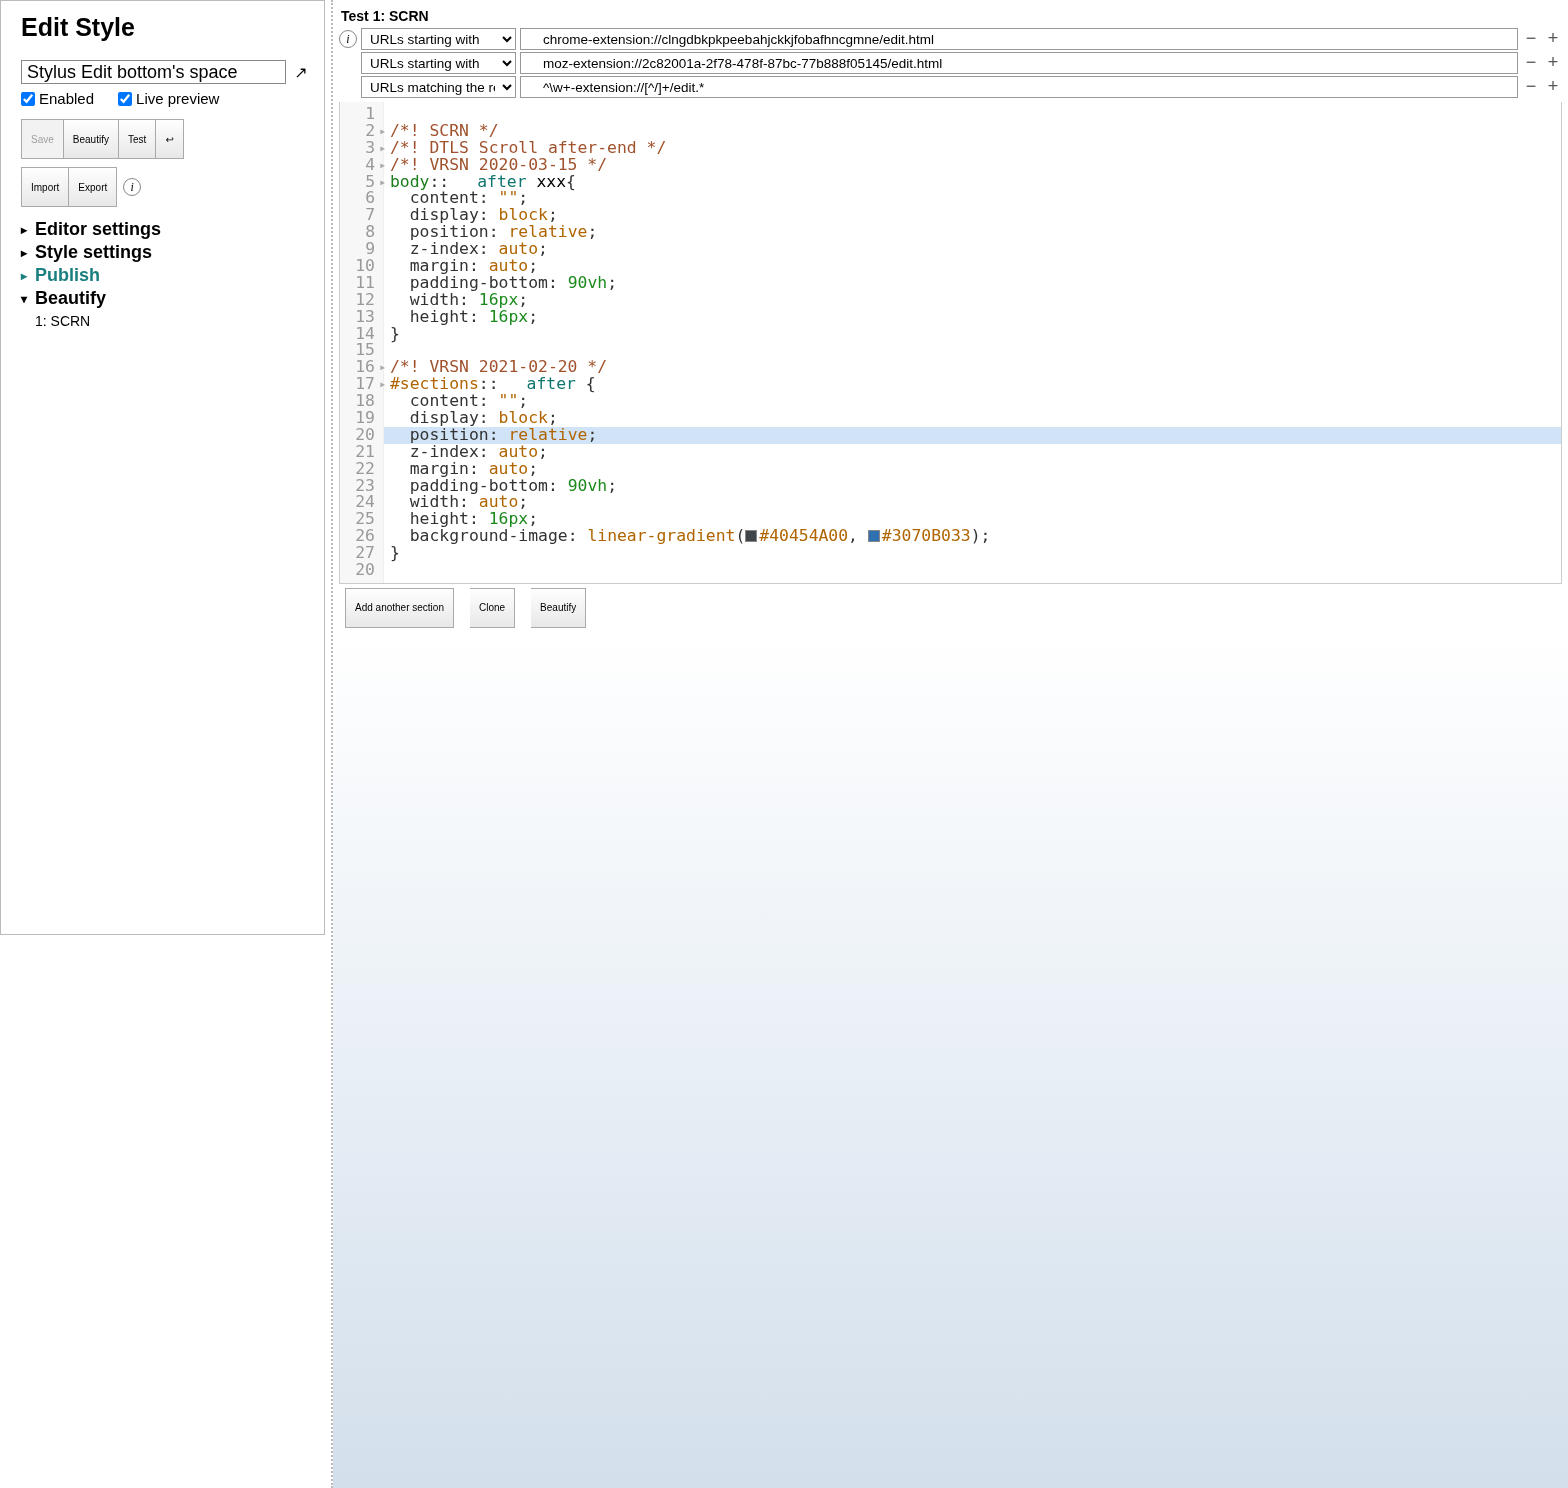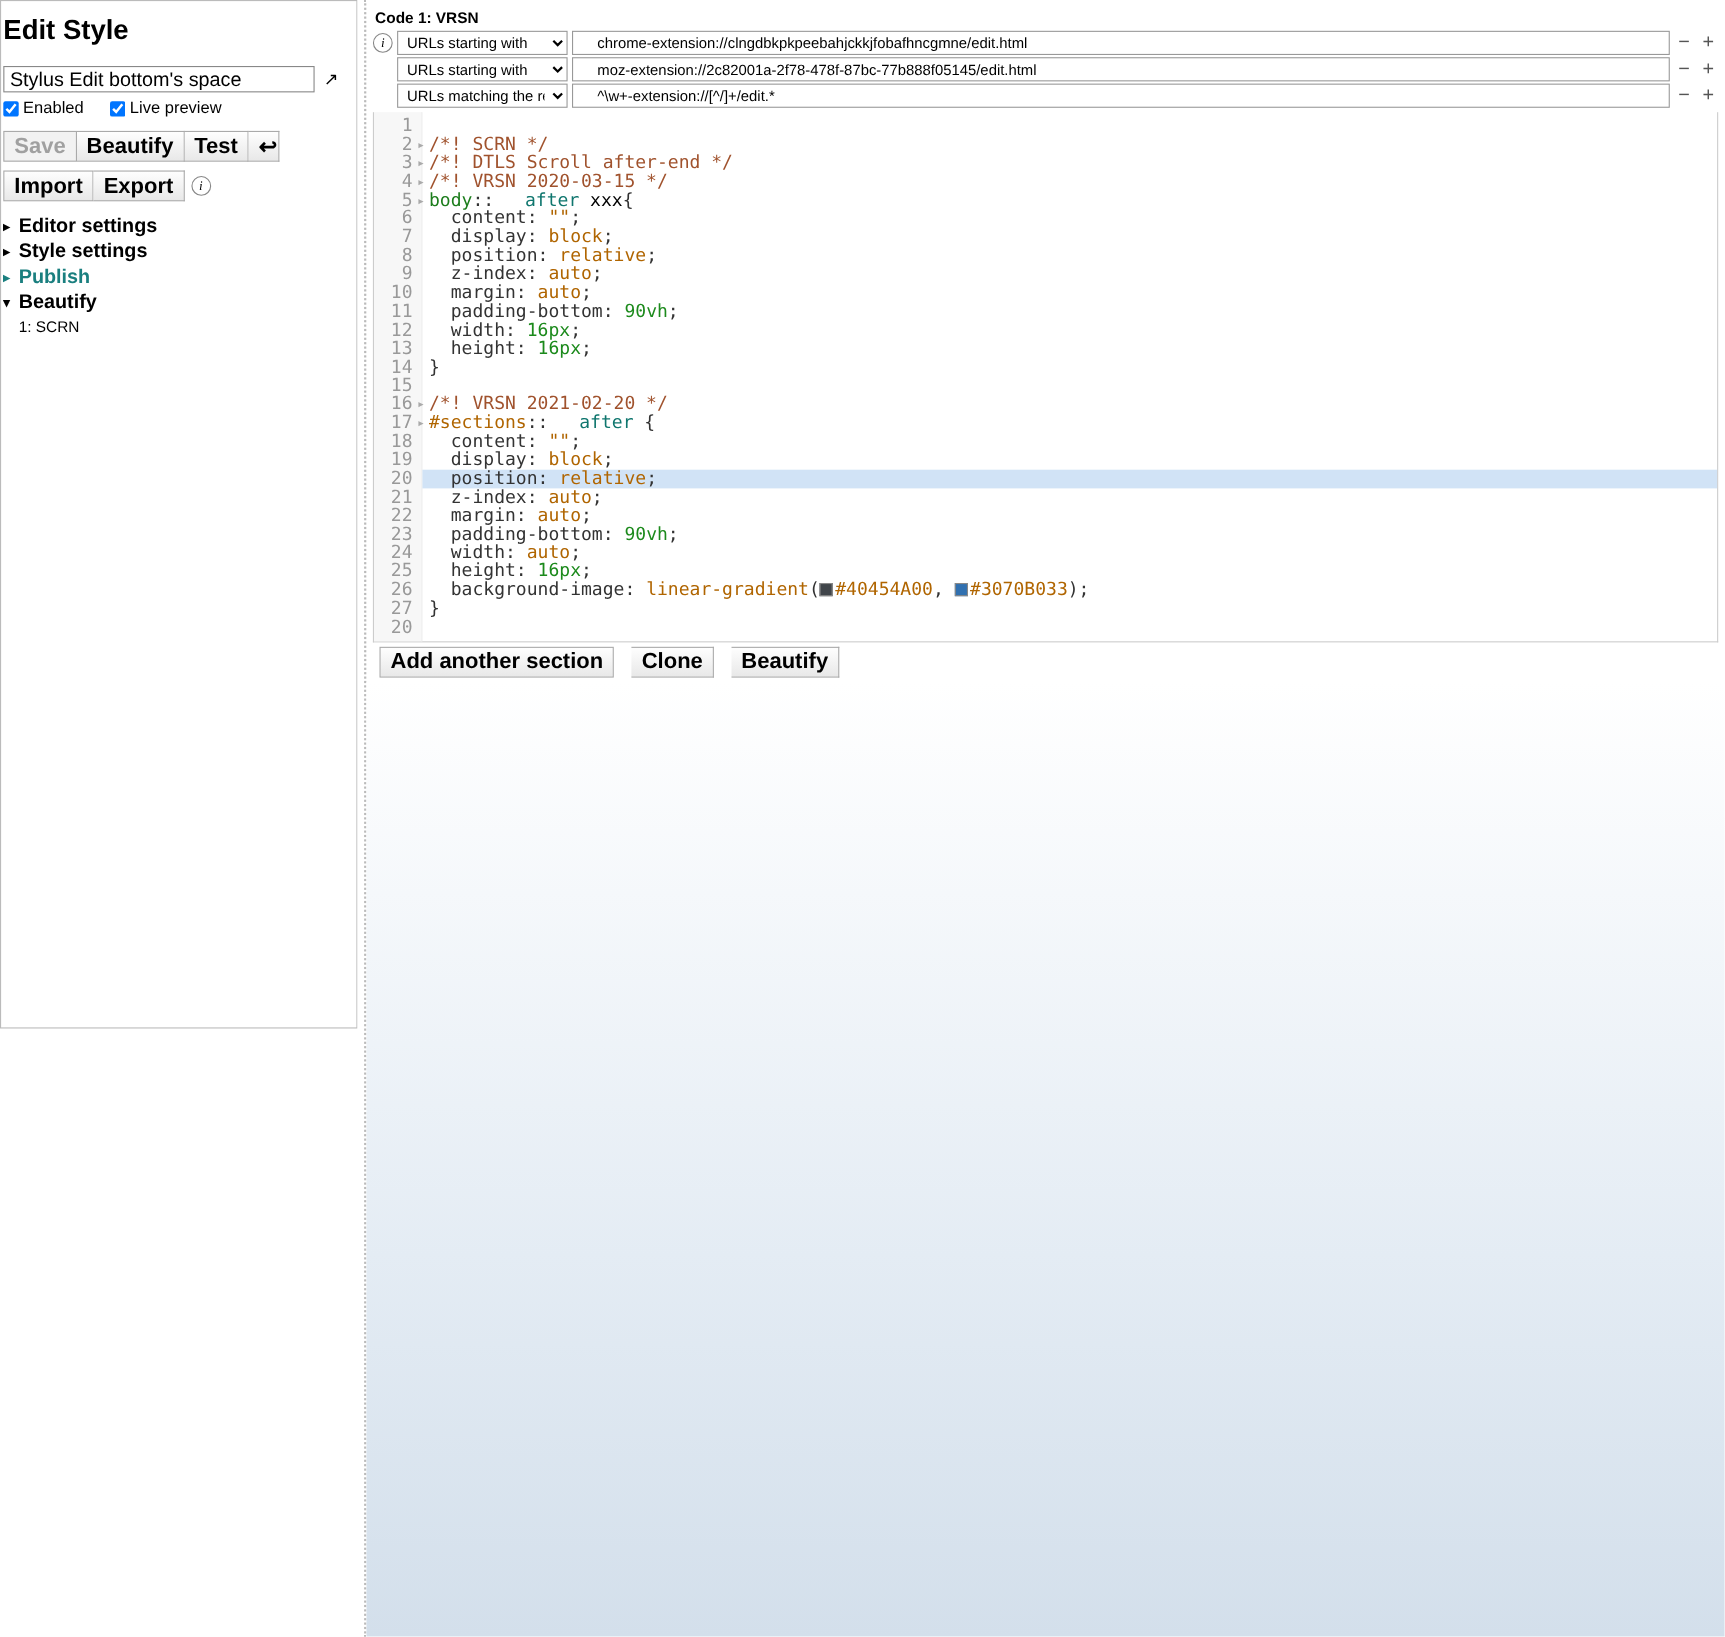--- a/index.html
+++ b/index.html
@@ -1,28 +1,28 @@
 <!DOCTYPE html>
 <html><head>
 <meta charset="utf-8">
 <style>
   * { box-sizing: border-box; margin: 0; padding: 0; }
   html, body { width: 1568px; height: 1488px; font-family: Arial, Helvetica, sans-serif; font-size: 15px; overflow: hidden; }
   body { display: flex; background: #fff; }
   
-  .sidebar { width: 325px; height: 935px; border: 1px solid #bbb; padding: 12px 14px 6px 2px; overflow: hidden; }
+  .sidebar { width: 325px; height: 935px; border: 1px solid #bbb; padding: 12px 14px 6px 20px; overflow: hidden; }
   .sidebar-title { font-size: 25px; font-weight: bold; margin-bottom: 18px; }
   .name-row { display: flex; align-items: center; gap: 6px; margin-bottom: 6px; }
   .name-input { flex: 1; height: 24px; font-size: 18px; padding: 2px 5px; border: 1px solid #888; }
   .ext-icon { width: 18px; text-align: center; font-size: 16px; cursor: pointer; }
   .check-row { display: flex; gap: 24px; margin-bottom: 12px; font-size: 15px; align-items: center; }
   .check-row label { display: flex; align-items: center; gap: 4px; }
   .check-row input { width: 14px; height: 14px; }
   .btn-row { display: flex; gap: 0; margin-bottom: 8px; }
-  .btn { height: 28px; padding: 0 9px; font-size: 20px; border: 1px solid #aaa; background: linear-gradient(#fefefe, #e8e8e8); cursor: pointer; font-weight: bold; }
+  .btn { height: 40px; padding: 0 9px; font-size: 10px; border: 1px solid #aaa; background: linear-gradient(#fefefe, #e8e8e8); cursor: pointer; }
   .btn.disabled { color: #a0a0a0; background: #f2f2f2; cursor: default; }
   .btn + .btn { border-left: none; }
   .btn-icon { width: 28px; text-align: center; }
   .btn-row2 { display: flex; gap: 0; margin-bottom: 12px; align-items: center; }
   .info-icon { margin-left: 6px; width: 18px; height: 18px; border: 1px solid #888; border-radius: 50%; display: inline-flex; align-items: center; justify-content: center; font-size: 12px; font-style: italic; font-family: serif; cursor: pointer; }
   .coll { font-size: 18px; font-weight: bold; display: flex; align-items: center; gap: 4px; margin-top: 2px; cursor: pointer; }
   .coll.publish { color: #1a7f7f; }
   .coll .tri { font-size: 12px; width: 10px; }
   .coll.open .tri { }
   .section-list { padding-left: 14px; font-size: 14px; margin-top: 4px; }
@@ -110,21 +110,21 @@
   </div>
   <div class="section-list">
     <div>1: SCRN</div>
   </div>
 </aside>
 
 <div class="resizer"></div>
 
 <main class="main">
   <div class="section-block">
-    <div class="code-label">Code 1: VRSN</div>
+    <div class="code-label">Test 1: SCRN</div>
 
     <div id="applies-wrap">
         <div class="apply-row">
           <span class="help-icon">i</span>
           <select class="apply-type"><option>URLs starting with</option></select>
           <input class="apply-value" value="chrome-extension://clngdbkpkpeebahjckkjfobafhncgmne/edit.html" style="">
           <span class="row-btn">−</span>
           <span class="row-btn">+</span>
         </div>
         <div class="apply-row">

